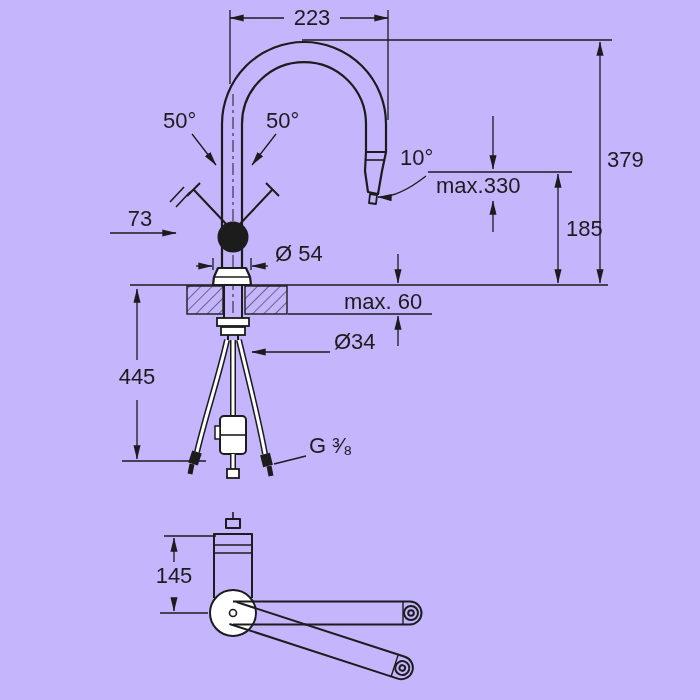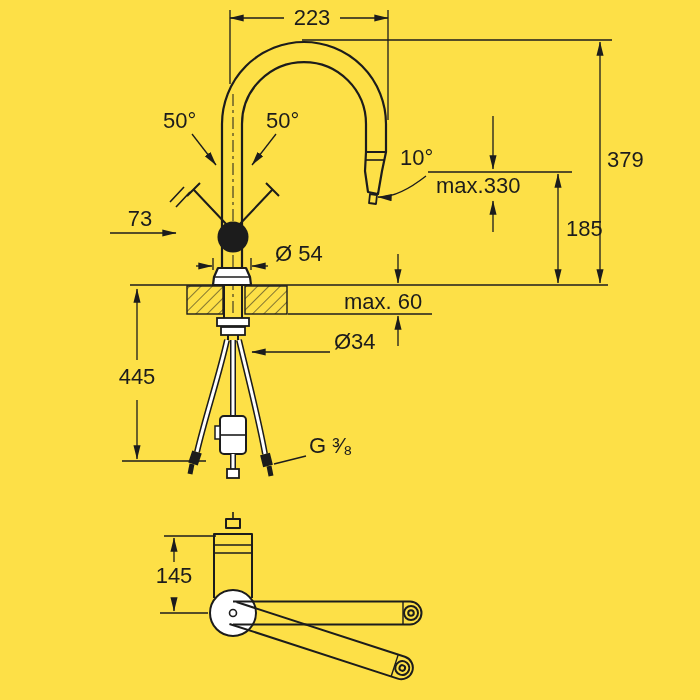--- a/index.html
+++ b/index.html
@@ -1,16 +1,16 @@
 <!DOCTYPE html>
 <html><head>
 <meta charset="utf-8">
 <style>
   html,body{margin:0;padding:0;background:#ffffff;}
-  .stage{width:700px;height:700px;background:#fde047;position:relative;overflow:hidden;}
+  .stage{width:700px;height:700px;background:#c4b5fd;position:relative;overflow:hidden;}
   svg{display:block;}
   .dim{
     font-family:"Liberation Sans","DejaVu Sans",sans-serif;
     font-size:22px;
     fill:#1c1c1c;
     stroke:none;
   }
 </style>
 </head>
 <body>

